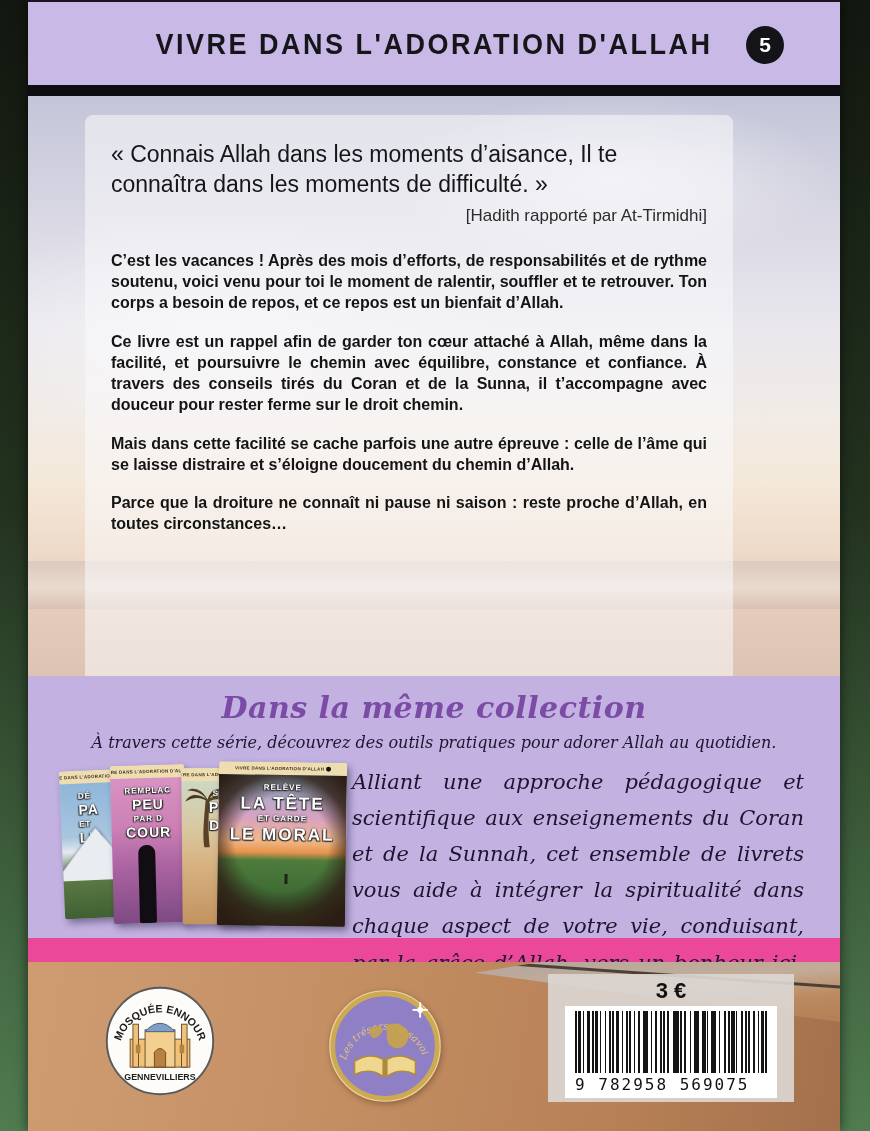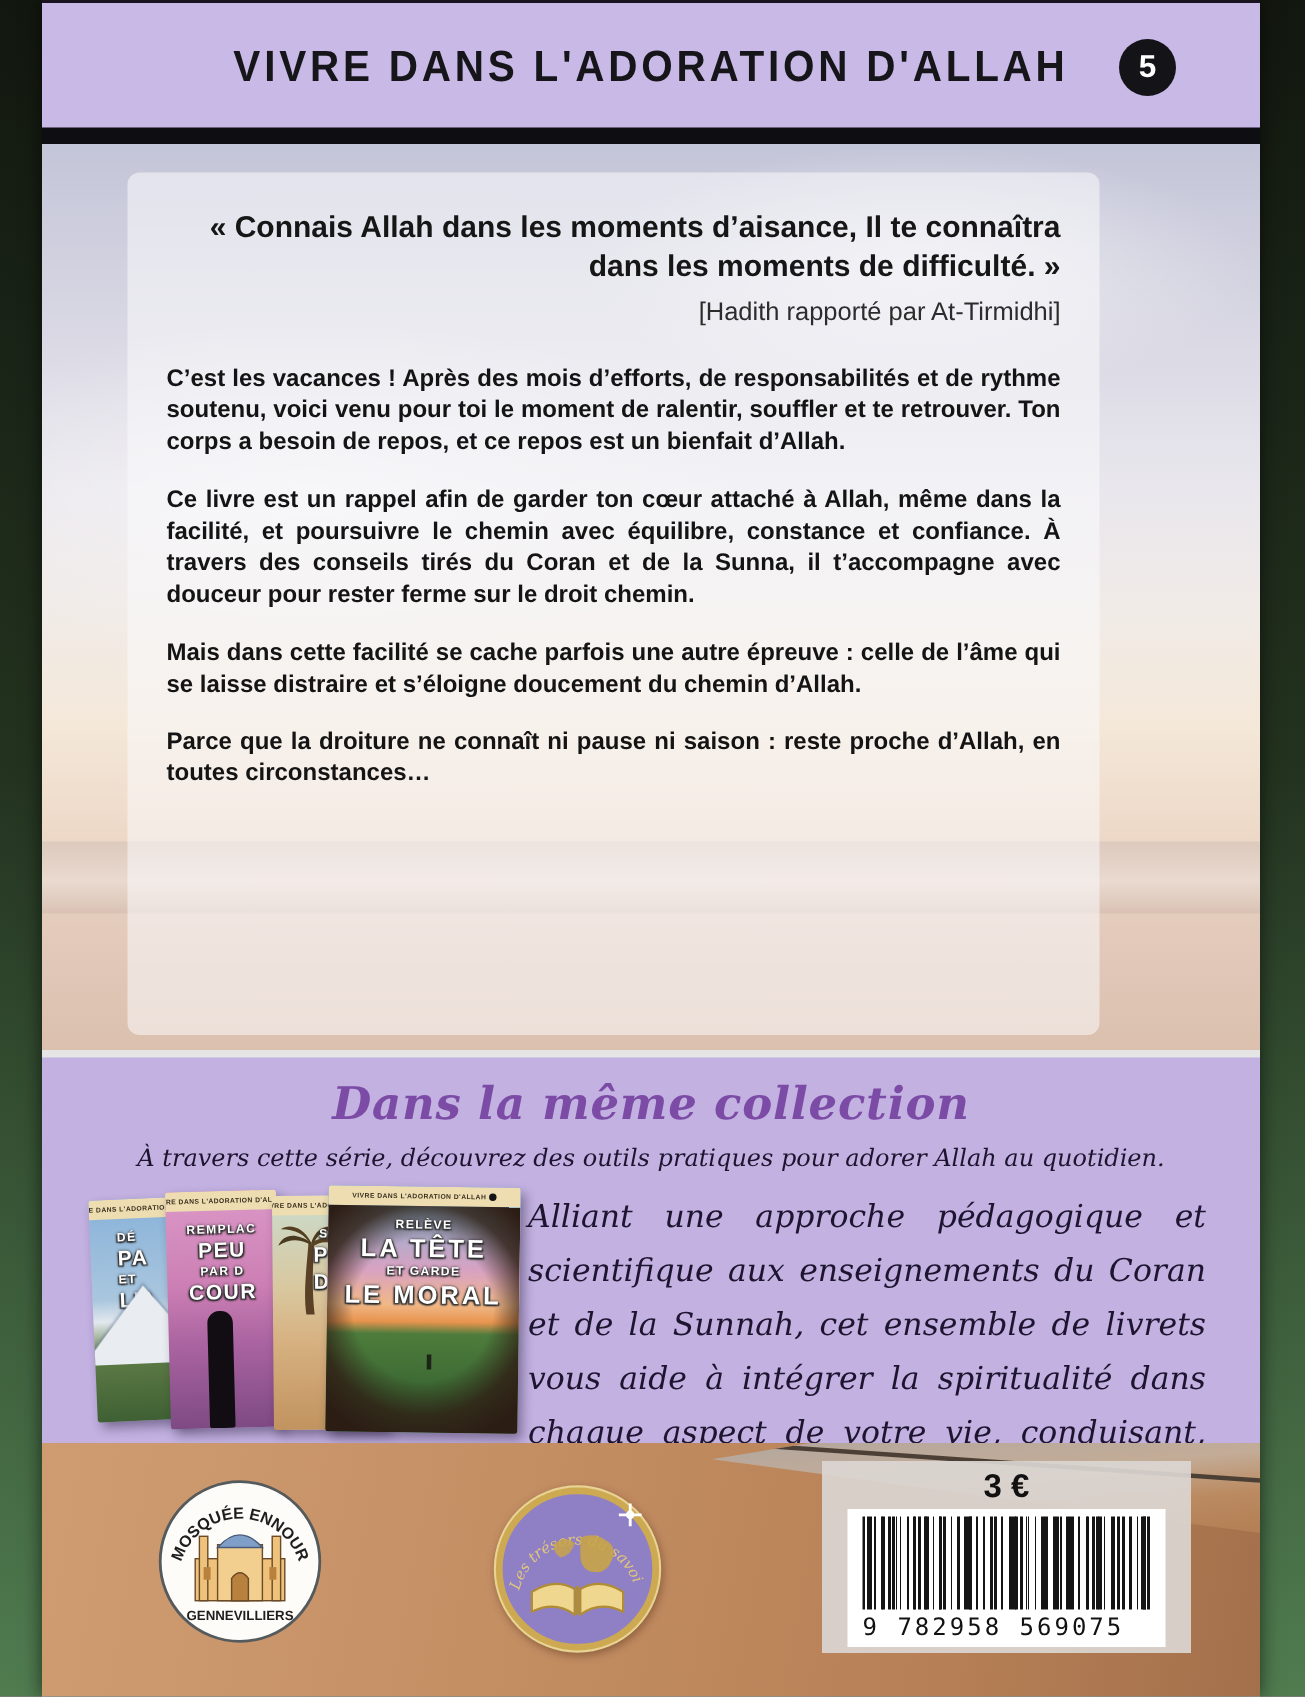--- a/index.html
+++ b/index.html
@@ -1,45 +1,45 @@
 <!DOCTYPE html>
 <html><head>
 <meta charset="utf-8">
 <style>
   html,body{margin:0;padding:0;}
   body{width:870px;height:1131px;background:#141a12;font-family:"Liberation Sans",sans-serif;position:relative;overflow:hidden;}
   .page{position:absolute;inset:0;}
   .edge{position:absolute;top:0;bottom:0;background:linear-gradient(180deg,#12170f 0%,#23321f 45%,#3c5c3a 75%,#507c50 100%);}
   .edge.left{left:0;width:28px;}
   .edge.right{right:0;width:30px;}
-  .cover{position:absolute;left:28px;right:30px;top:0;bottom:0;background:#e5e5e5;box-shadow:0 0 12px rgba(0,0,0,.6);}
+  .cover{position:absolute;left:28px;right:30px;top:0;bottom:0;background:#ec4899;box-shadow:0 0 12px rgba(0,0,0,.6);}
 
   
   .header-band{position:absolute;left:0;top:0;width:100%;height:85px;background:#c9b9e7;border-top:2px solid #18131f;display:flex;align-items:center;justify-content:center;}
   .series-title{font-weight:bold;font-size:27px;letter-spacing:2.5px;color:#16161a;transform:scaleY(1.08);}
   .volume-badge{position:absolute;right:56px;top:24px;width:38px;height:38px;border-radius:50%;background:#141418;display:flex;align-items:center;justify-content:center;}
   .volume-badge span{color:#fff;font-weight:bold;font-size:21px;}
   .spine-bar{position:absolute;left:0;top:85px;width:100%;height:11px;background:#0d0d12;}
 
   
   .photo{position:absolute;left:0;top:96px;width:100%;height:604px;
     background:
       radial-gradient(ellipse 320px 120px at 72% 14%, rgba(255,255,255,.55), transparent 70%),
       radial-gradient(ellipse 420px 160px at 22% 38%, rgba(255,255,255,.45), transparent 70%),
       linear-gradient(180deg,#c3c5d8 0%,#d8d7e3 20%,#e9e7ed 38%,#f1ebe7 52%,#f4e8d9 64%,#eed9c8 76%,#e2c9ba 88%,#dbc0ae 100%);}
   .photo::before{content:"";position:absolute;left:0;right:0;top:77%;height:8%;
     background:linear-gradient(180deg,rgba(150,140,150,.18),rgba(235,225,220,.5) 55%,rgba(150,130,125,.15));}
   .text-panel{position:absolute;left:57px;top:19px;width:648px;height:575px;background:rgba(250,249,252,.55);border-radius:8px;padding:24px 26px;box-sizing:border-box;}
-  .quote{font-weight:bold;font-size:20px;line-height:1.32;color:#161616;text-align:right;}
+  .quote{font-weight:normal;font-size:23px;line-height:1.32;color:#161616;text-align:left;}
   .attribution{font-size:17px;color:#2c2c2c;text-align:right;margin-top:6px;margin-bottom:24px;}
   .para{font-weight:bold;font-size:16px;line-height:1.33;color:#141414;text-align:justify;margin:0 0 17px 0;}
   .para:last-child{margin-bottom:0;}
 
   
-  .collection{position:absolute;left:0;top:705px;width:100%;height:262px;background:#c2b1e1;}
+  .collection{position:absolute;left:0;top:676px;width:100%;height:262px;background:#c2b1e1;}
   .script{font-family:"DejaVu Serif",serif;font-style:italic;}
   .collection-heading{text-align:center;color:#7b4ba6;font-weight:bold;font-size:30px;margin-top:14px;letter-spacing:.5px;}
   .collection-tagline{text-align:center;color:#1d1530;font-size:16px;margin-top:8px;font-weight:500;}
   .books{position:absolute;left:34px;top:86px;width:290px;height:164px;}
   .book{position:absolute;box-shadow:3px 4px 7px rgba(20,10,40,.4);overflow:hidden;border-radius:2px;}
   .book-head{height:13px;background:#eeddb0;display:flex;align-items:center;justify-content:center;gap:2px;overflow:hidden;}
   .book-head span{font-size:4.5px;font-weight:bold;color:#3a3020;letter-spacing:.3px;white-space:nowrap;}
   .book-head i{width:5px;height:5px;border-radius:50%;background:#141414;flex:0 0 auto;}
   .book-titles{position:relative;text-align:center;padding-top:8px;}
   .bt{color:#fff;font-weight:bold;letter-spacing:1px;text-shadow:0 0 2px #2a2a2a,1px 1px 1px #333,-1px 1px 1px #333;line-height:1.25;white-space:nowrap;}

